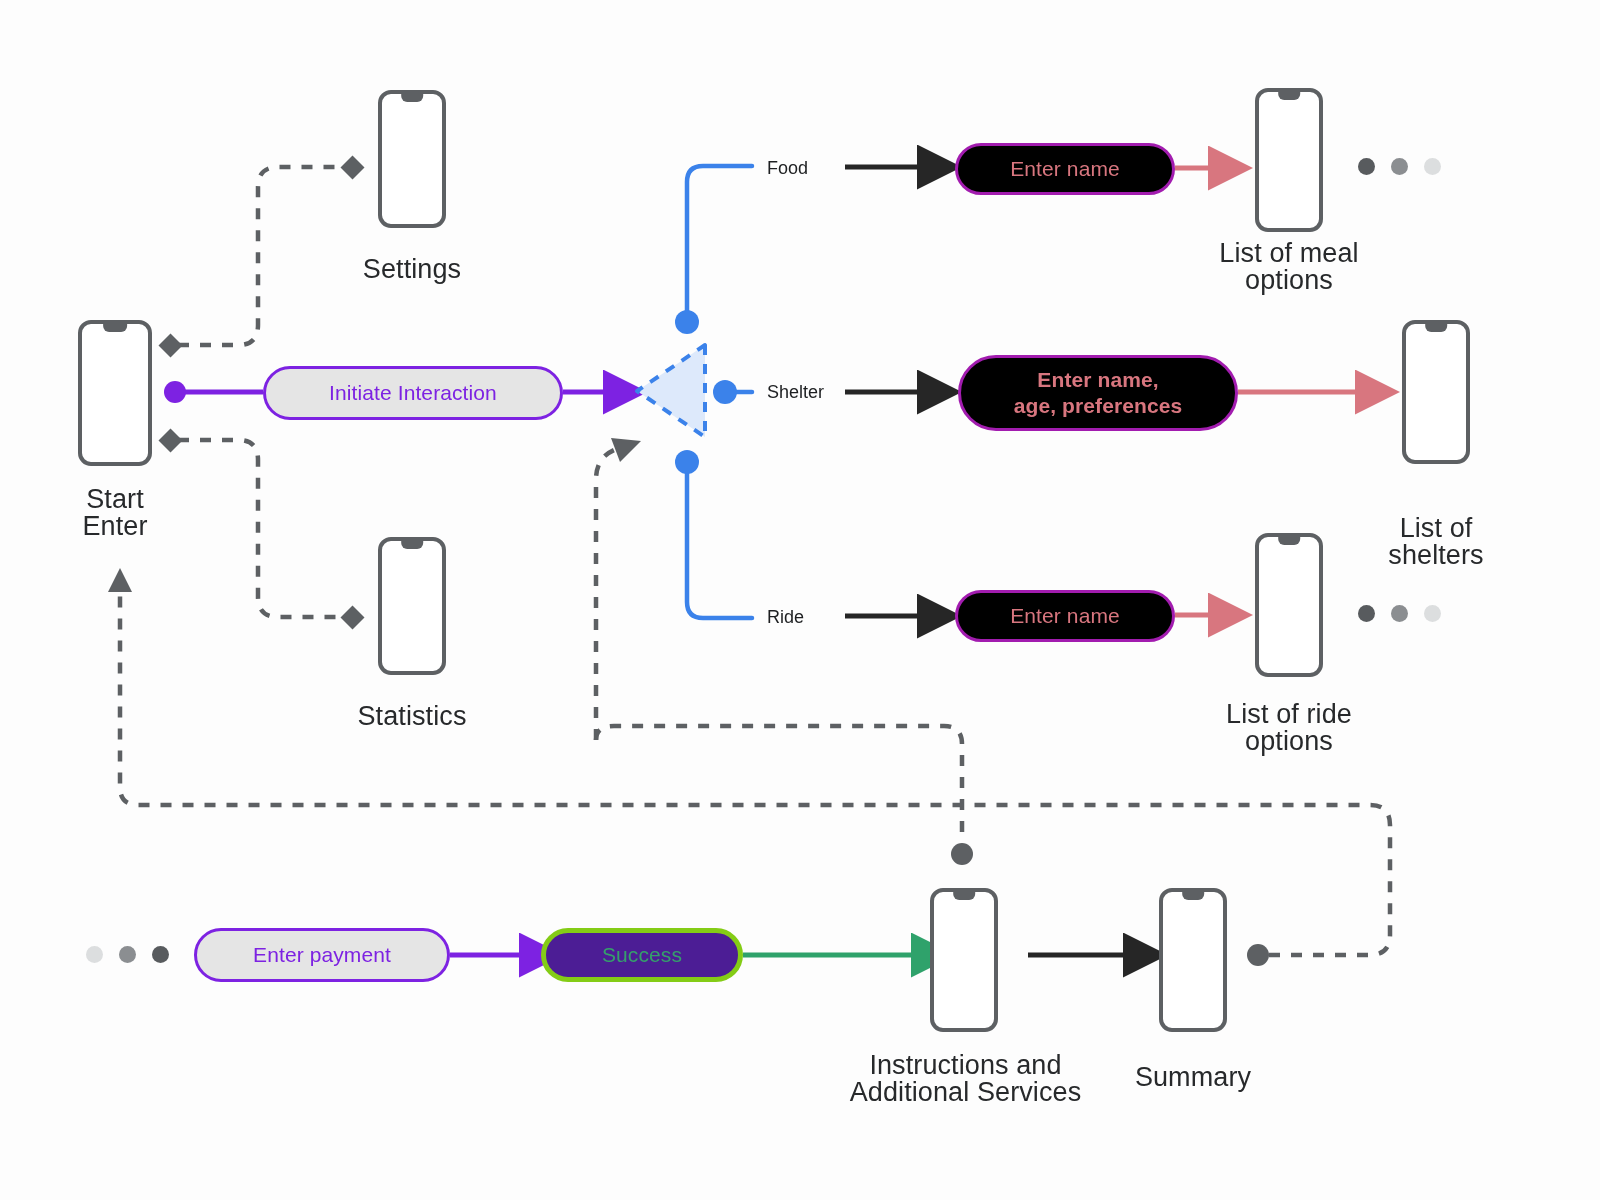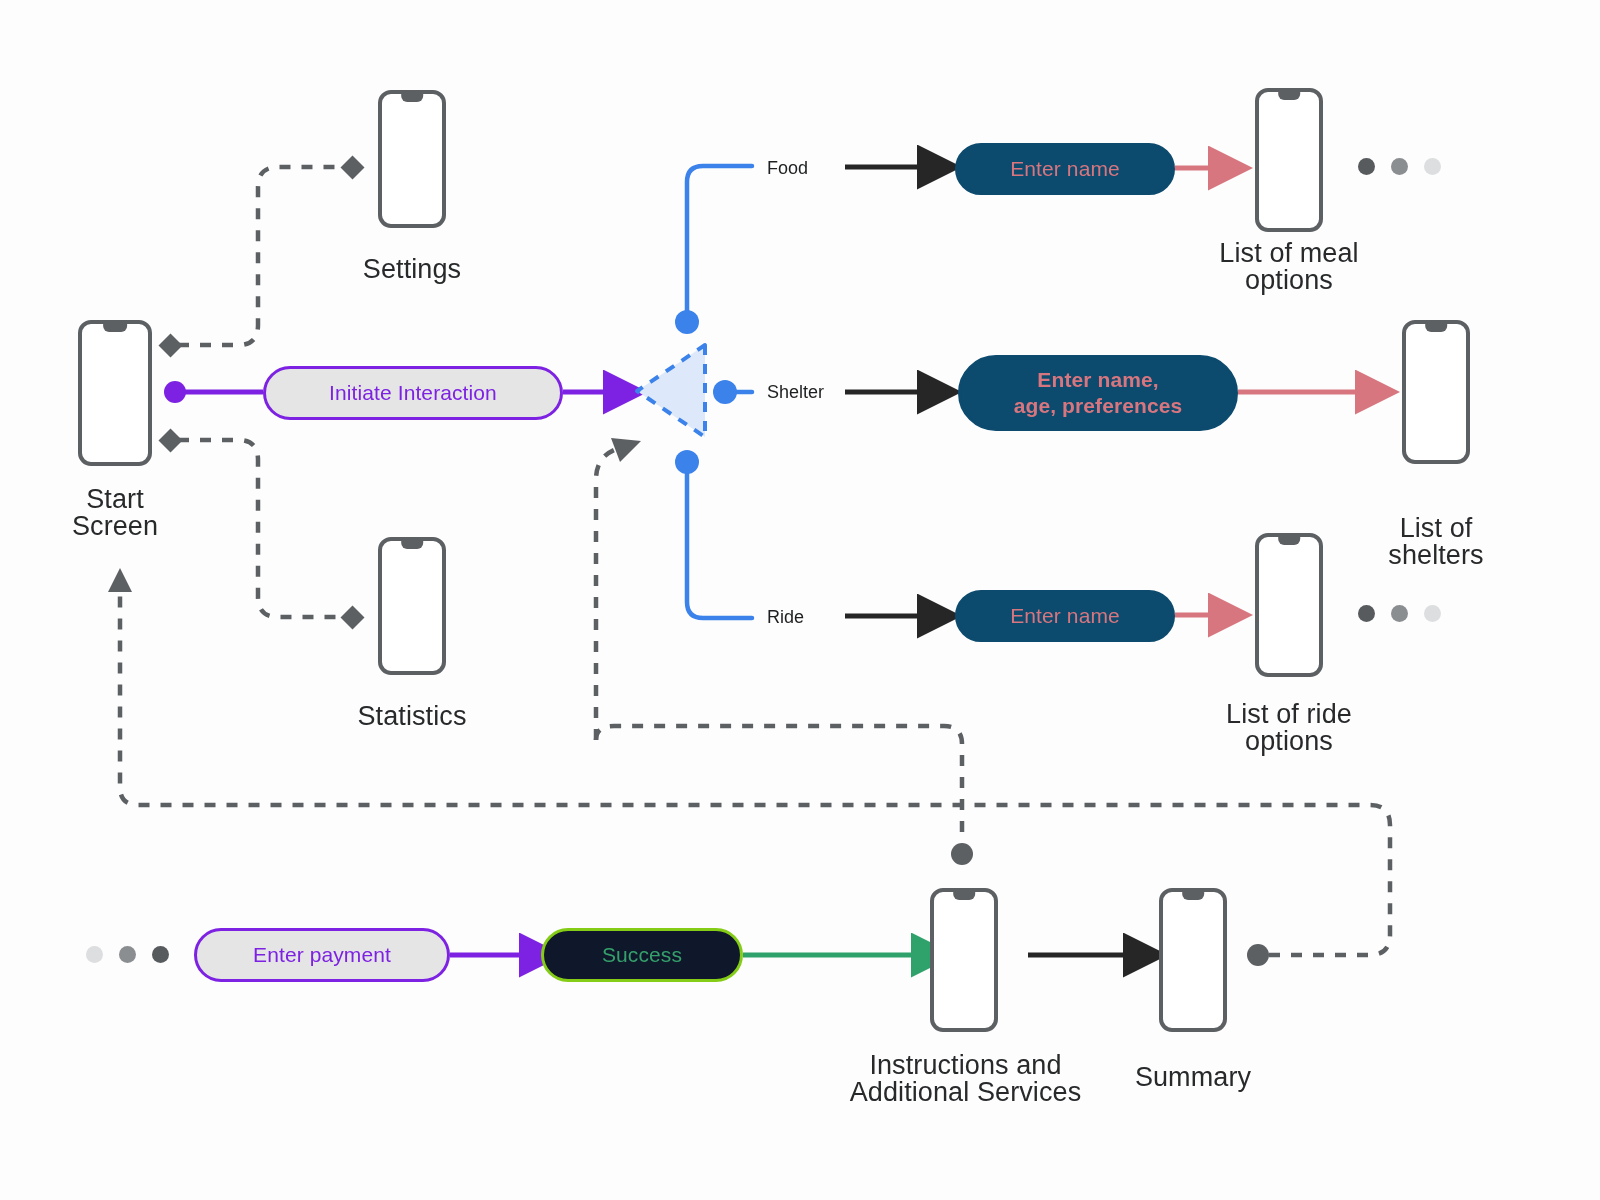--- a/index.html
+++ b/index.html
@@ -22,22 +22,22 @@
   .caption{position:absolute;text-align:center;color:#27292b;
            font-size:27px;line-height:27px;letter-spacing:.1px;
            white-space:pre-line;}
 
   
   .pill{position:absolute;box-sizing:border-box;display:flex;
         align-items:center;justify-content:center;text-align:center;
         border-radius:999px;font-size:21px;line-height:26px;
         letter-spacing:.1px;white-space:pre-line;}
   .pill.purple{border:3px solid #7d22e2;background:#e5e5e5;color:#7d22e2;}
-  .pill.pink{border:3px solid #0c4a6e;background:#0c4a6e;color:#d8767f;}
-  .pill.green{border:3px solid #84cc16;background:#0f172a;color:#35a06b;}
+  .pill.pink{border:3px solid #a21caf;background:#000000;color:#d8767f;}
+  .pill.green{border:5px solid #84cc16;background:#4c1d95;color:#35a06b;}
 
   
   .branch-label{position:absolute;color:#1d1f21;font-size:18px;
                 line-height:26px;white-space:nowrap;}
 
   
   .dots{position:absolute;display:flex;align-items:center;gap:16px;}
   .dots span{display:block;width:17px;height:17px;border-radius:50%;}
 </style>
 </head>
@@ -127,21 +127,21 @@
 
     <line x1="743" y1="955" x2="916" y2="955" stroke="#2fa26b" stroke-width="5" marker-end="url(#arrow-green)"></line>
 
     <line x1="1028" y1="955" x2="1128" y2="955" stroke="#262626" stroke-width="5" marker-end="url(#arrow-black)"></line>
   </svg>
 
   <div class="phone" style="left:78px;top:320px;width:74px;height:146px;">
     <div class="notch"></div>
   </div>
   <div class="caption" style="left:35px;top:486px;width:160px;">Start
-Screen</div>
+Enter</div>
 
   <div class="phone" style="left:378px;top:90px;width:68px;height:138px;">
     <div class="notch"></div>
   </div>
   <div class="caption" style="left:332px;top:256px;width:160px;">Settings</div>
 
   <div class="phone" style="left:378px;top:537px;width:68px;height:138px;">
     <div class="notch"></div>
   </div>
   <div class="caption" style="left:332px;top:703px;width:160px;">Statistics</div>

